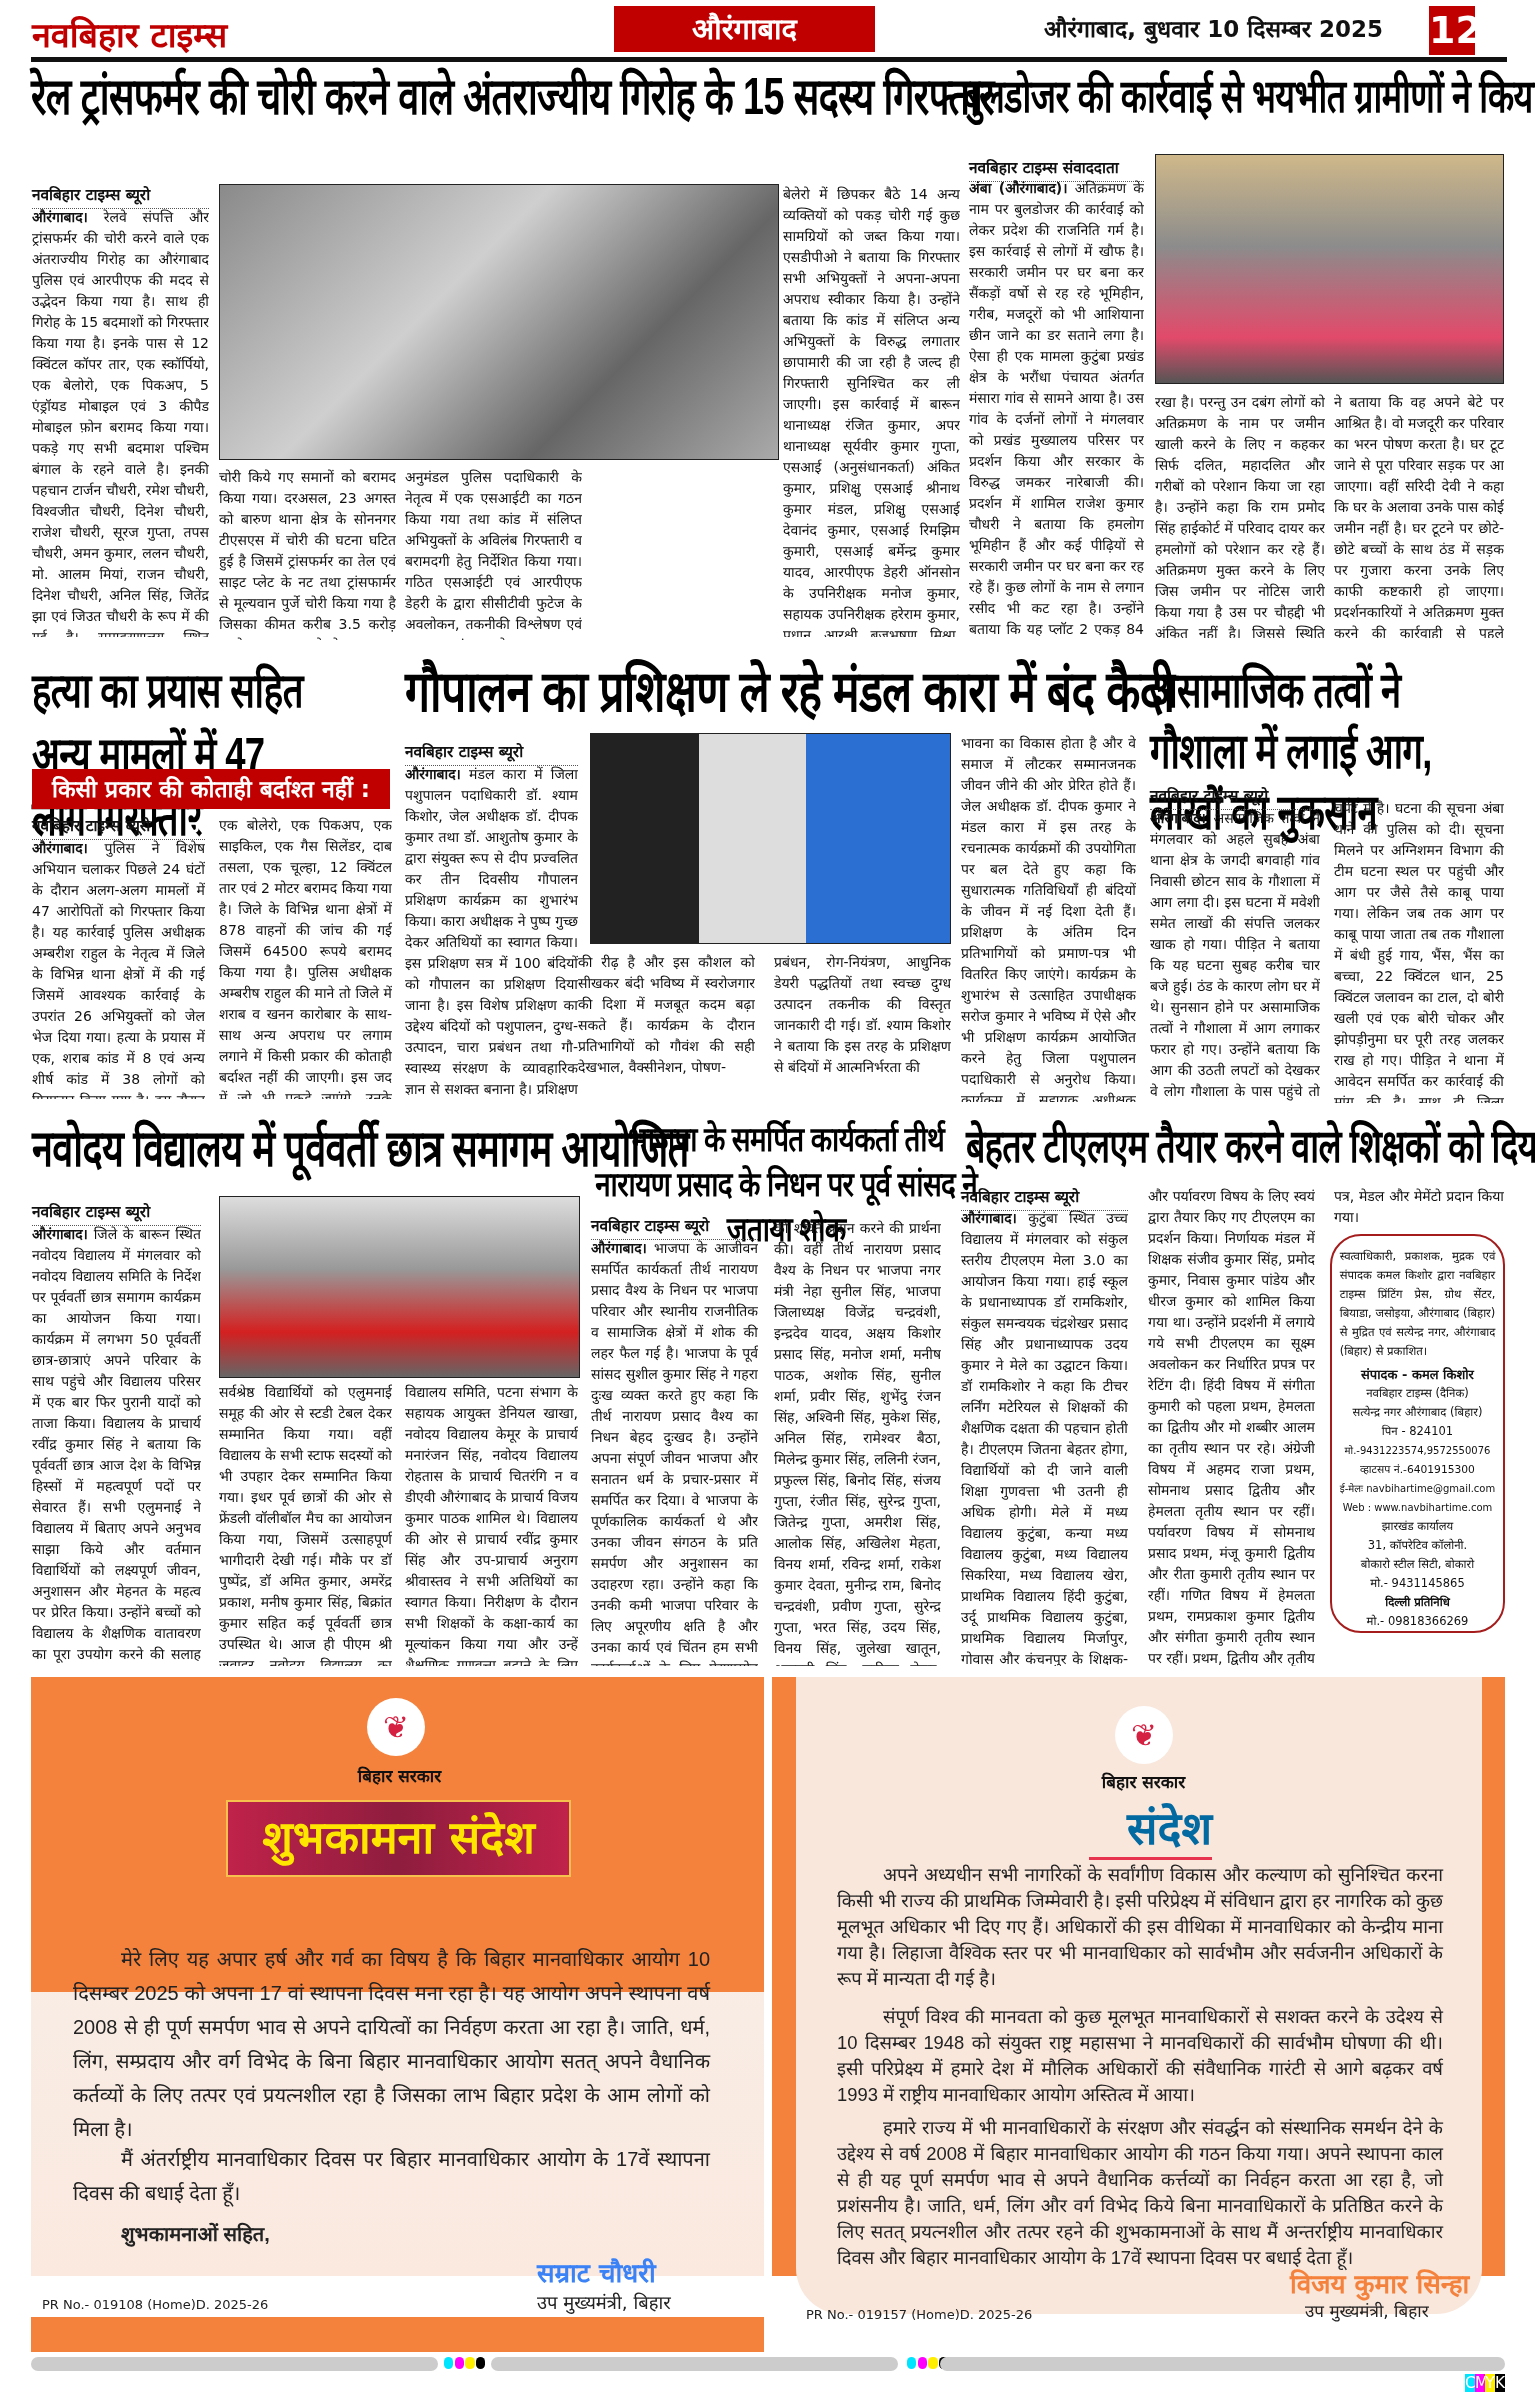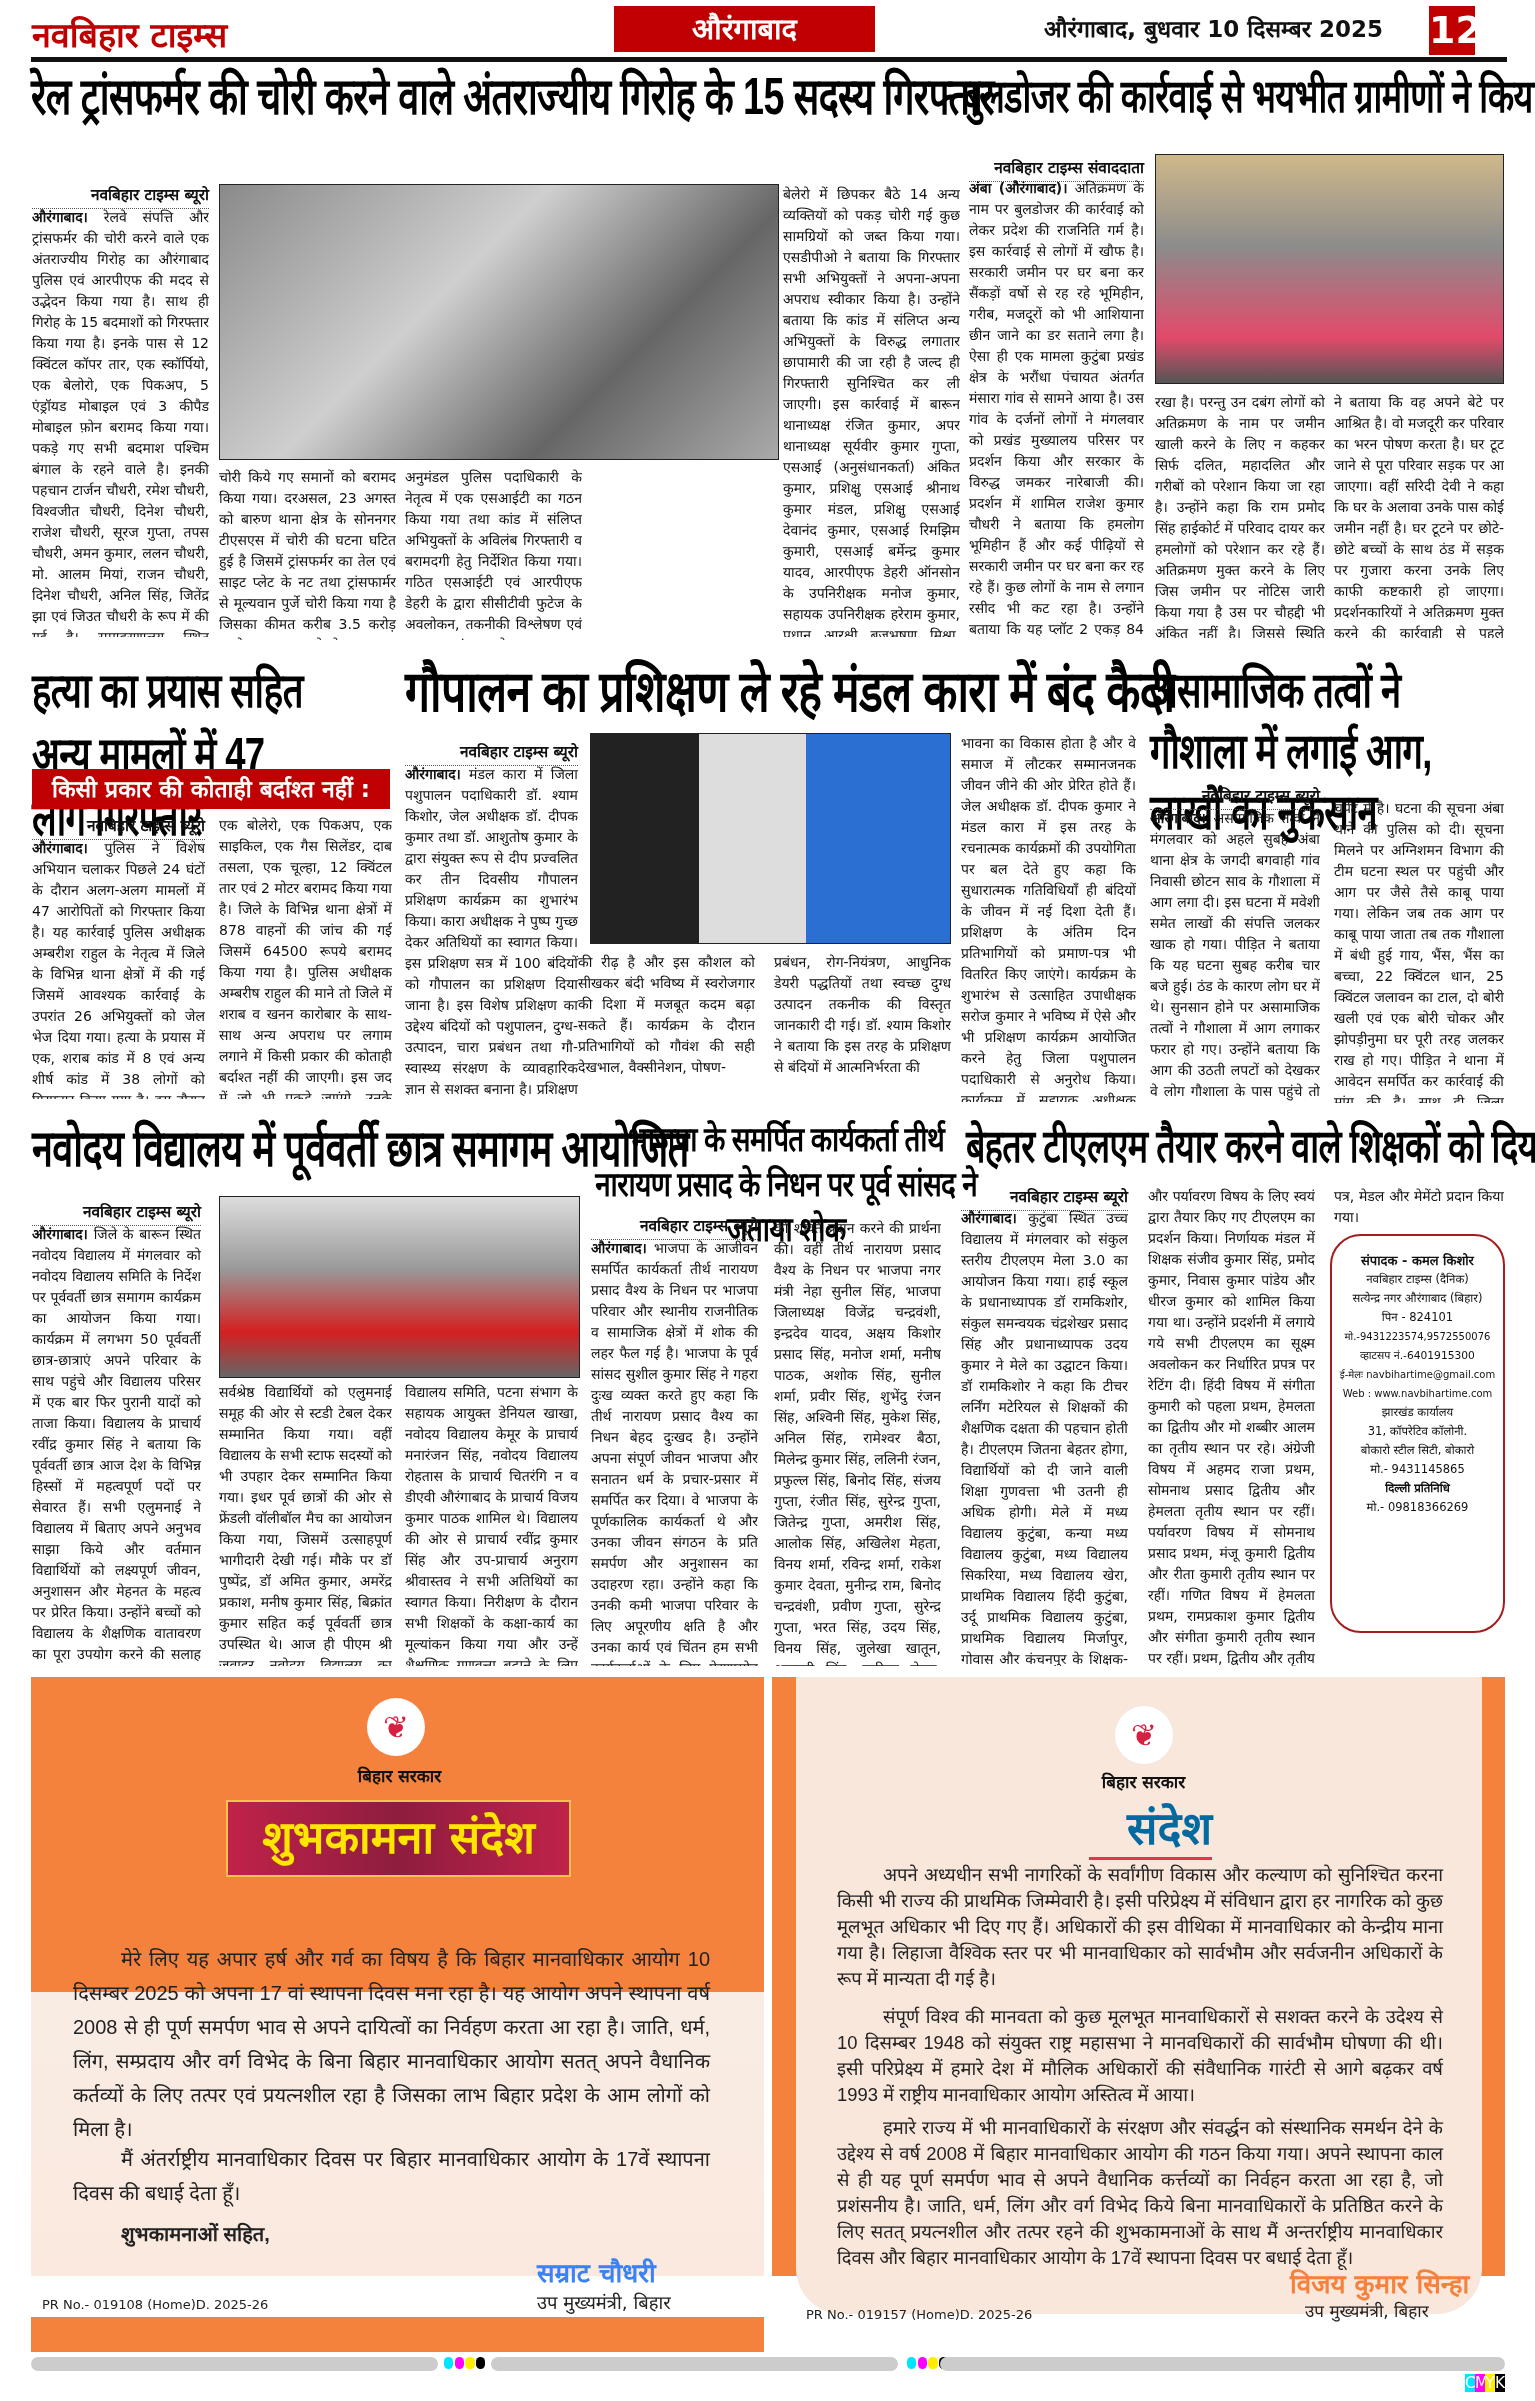--- a/index.html
+++ b/index.html
@@ -4,21 +4,21 @@
 <style>
 *{box-sizing:border-box;margin:0;padding:0}
 body{width:1535px;height:2401px;background:#fff;font-family:"DejaVu Sans",sans-serif;color:#111;position:relative;overflow:hidden}
 .abs{position:absolute}
 .masthead-logo{left:32px;top:10.7px;font-size:34px;font-weight:bold;color:#c00000;font-family:"DejaVu Serif",serif}
 .city-box{left:614px;top:6.1px;width:261px;height:46px;background:#c00000;color:#fff;font-size:29px;font-weight:bold;text-align:center;line-height:46px}
 .dateline{left:1044px;top:12.3px;font-size:23px;font-weight:bold}
 .pageno{left:1429px;top:6.1px;width:46px;height:49px;background:#c00000;color:#fff;font-size:38px;font-weight:bold;text-align:center;line-height:49px}
 .rule{left:31px;top:57px;width:1476px;height:4.6px;background:#111}
 .hl{font-weight:bold;color:#000;font-family:"Liberation Sans",sans-serif;letter-spacing:-0.8px;line-height:1.1;transform-origin:left top}
-.byline{font-weight:bold;font-size:15.4px;border-bottom:1.5px dotted #555;text-align:right;padding-bottom:3.1px}
+.byline{font-weight:bold;font-size:15.4px;border-bottom:1.5px dotted #555;text-align:left;padding-bottom:3.1px}
 .col{font-size:14px;line-height:21px;text-align:justify;font-family:"DejaVu Sans",sans-serif}
 .col b{font-weight:bold}
 .photo{background:linear-gradient(135deg,#8a8a8a,#cfcfcf 40%,#666 70%,#aaa);border:1.5px solid #222}
 .redbar{background:#c00000;color:#fff;font-weight:bold;text-align:center}
 .ad-left{left:31px;top:1677px;width:733px;height:599px;background:linear-gradient(#f5f0ea,#fbe9df)}
 .ad-left-top{left:31px;top:1677px;width:733px;height:315px;background:#f4823d}
 .ad-right{left:772px;top:1677px;width:733px;height:599px;background:#f4823d}
 .ad-right-inner{left:796px;top:1677px;width:686px;height:564px;background:#f9e7dc;border-radius:0 0 46px 46px}
 .emblem{width:58px;height:58px;border-radius:50%;background:#fff;color:#d62042;font-size:31px;text-align:center;line-height:58px}
 .banner{background:linear-gradient(90deg,#c0224a,#8e1d3e,#c0224a);border:2.3px solid #f6c14c;color:#ffe600;font-weight:bold;font-size:45px;text-align:center}
@@ -83,20 +83,21 @@
 <div class="abs col" style="left:591px;top:1238px;width:167px;height:428px;overflow:hidden"><b>औरंगाबाद।</b> <span>भाजपा के आजीवन समर्पित कार्यकर्ता तीर्थ नारायण प्रसाद वैश्य के निधन पर भाजपा परिवार और स्थानीय राजनीतिक व सामाजिक क्षेत्रों में शोक की लहर फैल गई है। भाजपा के पूर्व सांसद सुशील कुमार सिंह ने गहरा दुःख व्यक्त करते हुए कहा कि तीर्थ नारायण प्रसाद वैश्य का निधन बेहद दुःखद है। उन्होंने अपना संपूर्ण जीवन भाजपा और सनातन धर्म के प्रचार-प्रसार में समर्पित कर दिया। वे भाजपा के पूर्णकालिक कार्यकर्ता थे और उनका जीवन संगठन के प्रति समर्पण और अनुशासन का उदाहरण रहा। उन्होंने कहा कि उनकी कमी भाजपा परिवार के लिए अपूरणीय क्षति है और उनका कार्य एवं चिंतन हम सभी कार्यकर्ताओं के लिए प्रेरणास्रोत रहेगा। उन्होंने शोक संतप्त परिवार के प्रति संवेदना व्यक्त करते हुए ईश्वर से दुख सहने</span></div>
 <div class="abs col" style="left:774px;top:1218px;width:167px;height:448px;overflow:hidden">की शक्ति प्रदान करने की प्रार्थना की। वहीं तीर्थ नारायण प्रसाद वैश्य के निधन पर भाजपा नगर मंत्री नेहा सुनील सिंह, भाजपा जिलाध्यक्ष विजेंद्र चन्द्रवंशी, इन्द्रदेव यादव, अक्षय किशोर प्रसाद सिंह, मनोज शर्मा, मनीष पाठक, अशोक सिंह, सुनील शर्मा, प्रवीर सिंह, शुभेंदु रंजन सिंह, अश्विनी सिंह, मुकेश सिंह, अनिल सिंह, रामेश्वर बैठा, मिलेन्द्र कुमार सिंह, ललिनी रंजन, प्रफुल्ल सिंह, बिनोद सिंह, संजय गुप्ता, रंजीत सिंह, सुरेन्द्र गुप्ता, जितेन्द्र गुप्ता, अमरीश सिंह, आलोक सिंह, अखिलेश मेहता, विनय शर्मा, रविन्द्र शर्मा, राकेश कुमार देवता, मुनीन्द्र राम, बिनोद चन्द्रवंशी, प्रवीण गुप्ता, सुरेन्द्र गुप्ता, भरत सिंह, उदय सिंह, विनय सिंह, जुलेखा खातून, अजनती सिंह, सारिका सेहार, गुड़िया सिंह, सुबोध सिंह आदि ने शोक व्यक्त करते हुए श्रद्धांजलि अर्पित की है।</div>
 
 <div class="abs hl" style="left:966px;top:1121px;width:729px;font-size:46px;white-space:nowrap;transform:scaleX(.74)">बेहतर टीएलएम तैयार करने वाले शिक्षकों को दिया प्रशस्ति पत्र</div>
 <div class="abs byline" style="left:961px;top:1186px;width:167px">नवबिहार टाइम्स ब्यूरो</div>
 <div class="abs col" style="left:961px;top:1208px;width:167px;height:458px;overflow:hidden"><b>औरंगाबाद।</b> <span>कुटुंबा स्थित उच्च विद्यालय में मंगलवार को संकुल स्तरीय टीएलएम मेला 3.0 का आयोजन किया गया। हाई स्कूल के प्रधानाध्यापक डॉ रामकिशोर, संकुल समन्वयक चंद्रशेखर प्रसाद सिंह और प्रधानाध्यापक उदय कुमार ने मेले का उद्घाटन किया। डॉ रामकिशोर ने कहा कि टीचर लर्निंग मटेरियल से शिक्षकों की शैक्षणिक दक्षता की पहचान होती है। टीएलएम जितना बेहतर होगा, विद्यार्थियों को दी जाने वाली शिक्षा गुणवत्ता भी उतनी ही अधिक होगी। मेले में मध्य विद्यालय कुटुंबा, कन्या मध्य विद्यालय कुटुंबा, मध्य विद्यालय सिकरिया, मध्य विद्यालय खेरा, प्राथमिक विद्यालय हिंदी कुटुंबा, उर्दू प्राथमिक विद्यालय कुटुंबा, प्राथमिक विद्यालय मिर्जापुर, गोवास और कंचनपुर के शिक्षक-शिक्षिकाओं ने भाग लिया। सभी ने कक्षा एक से पांच तक के हिंदी, अंग्रेजी, गणित</span></div>
 <div class="abs col" style="left:1148px;top:1186px;width:167px;height:480px;overflow:hidden">और पर्यावरण विषय के लिए स्वयं द्वारा तैयार किए गए टीएलएम का प्रदर्शन किया। निर्णायक मंडल में शिक्षक संजीव कुमार सिंह, प्रमोद कुमार, निवास कुमार पांडेय और धीरज कुमार को शामिल किया गया था। उन्होंने प्रदर्शनी में लगाये गये सभी टीएलएम का सूक्ष्म अवलोकन कर निर्धारित प्रपत्र पर रेटिंग दी। हिंदी विषय में संगीता कुमारी को पहला प्रथम, हेमलता का द्वितीय और मो शब्बीर आलम का तृतीय स्थान पर रहे। अंग्रेजी विषय में अहमद राजा प्रथम, सोमनाथ प्रसाद द्वितीय और हेमलता तृतीय स्थान पर रहीं। पर्यावरण विषय में सोमनाथ प्रसाद प्रथम, मंजू कुमारी द्वितीय और रीता कुमारी तृतीय स्थान पर रहीं। गणित विषय में हेमलता प्रथम, रामप्रकाश कुमार द्वितीय और संगीता कुमारी तृतीय स्थान पर रहीं। प्रथम, द्वितीय और तृतीय स्थान प्राप्त करने वाले सभी शिक्षक-शिक्षिकाओं को प्रशस्ति</div>
 <div class="abs col" style="left:1334px;top:1186px;width:170px;height:46px;overflow:hidden">पत्र, मेडल और मेमेंटो प्रदान किया गया।</div>
 
 <div class="abs imprint">
+  <div style="text-align:justify">स्वत्वाधिकारी, प्रकाशक, मुद्रक एवं संपादक कमल किशोर द्वारा नवबिहार टाइम्स प्रिंटिंग प्रेस, ग्रोथ सेंटर, बियाडा, जसोइया, औरंगाबाद (बिहार) से मुद्रित एवं सत्येन्द्र नगर, औरंगाबाद (बिहार) से प्रकाशित।</div>
   <div style="font-weight:bold;font-size:13px;margin-top:4.6px">संपादक - कमल किशोर</div>
   <div>नवबिहार टाइम्स (दैनिक)</div>
   <div>सत्येन्द्र नगर औरंगाबाद (बिहार)</div>
   <div>पिन - 824101</div>
   <div style="font-size:10px">मो.-9431223574,9572550076</div>
   <div style="font-size:10.7px">व्हाटसप नं.-6401915300</div>
   <div style="font-size:10px">ई-मेलः navbihartime@gmail.com</div>
   <div style="font-size:10px">Web : www.navbihartime.com</div>
   <div style="font-weight:normal">झारखंड कार्यालय</div>
   <div>31, कॉपरेटिव कॉलोनी.</div>

